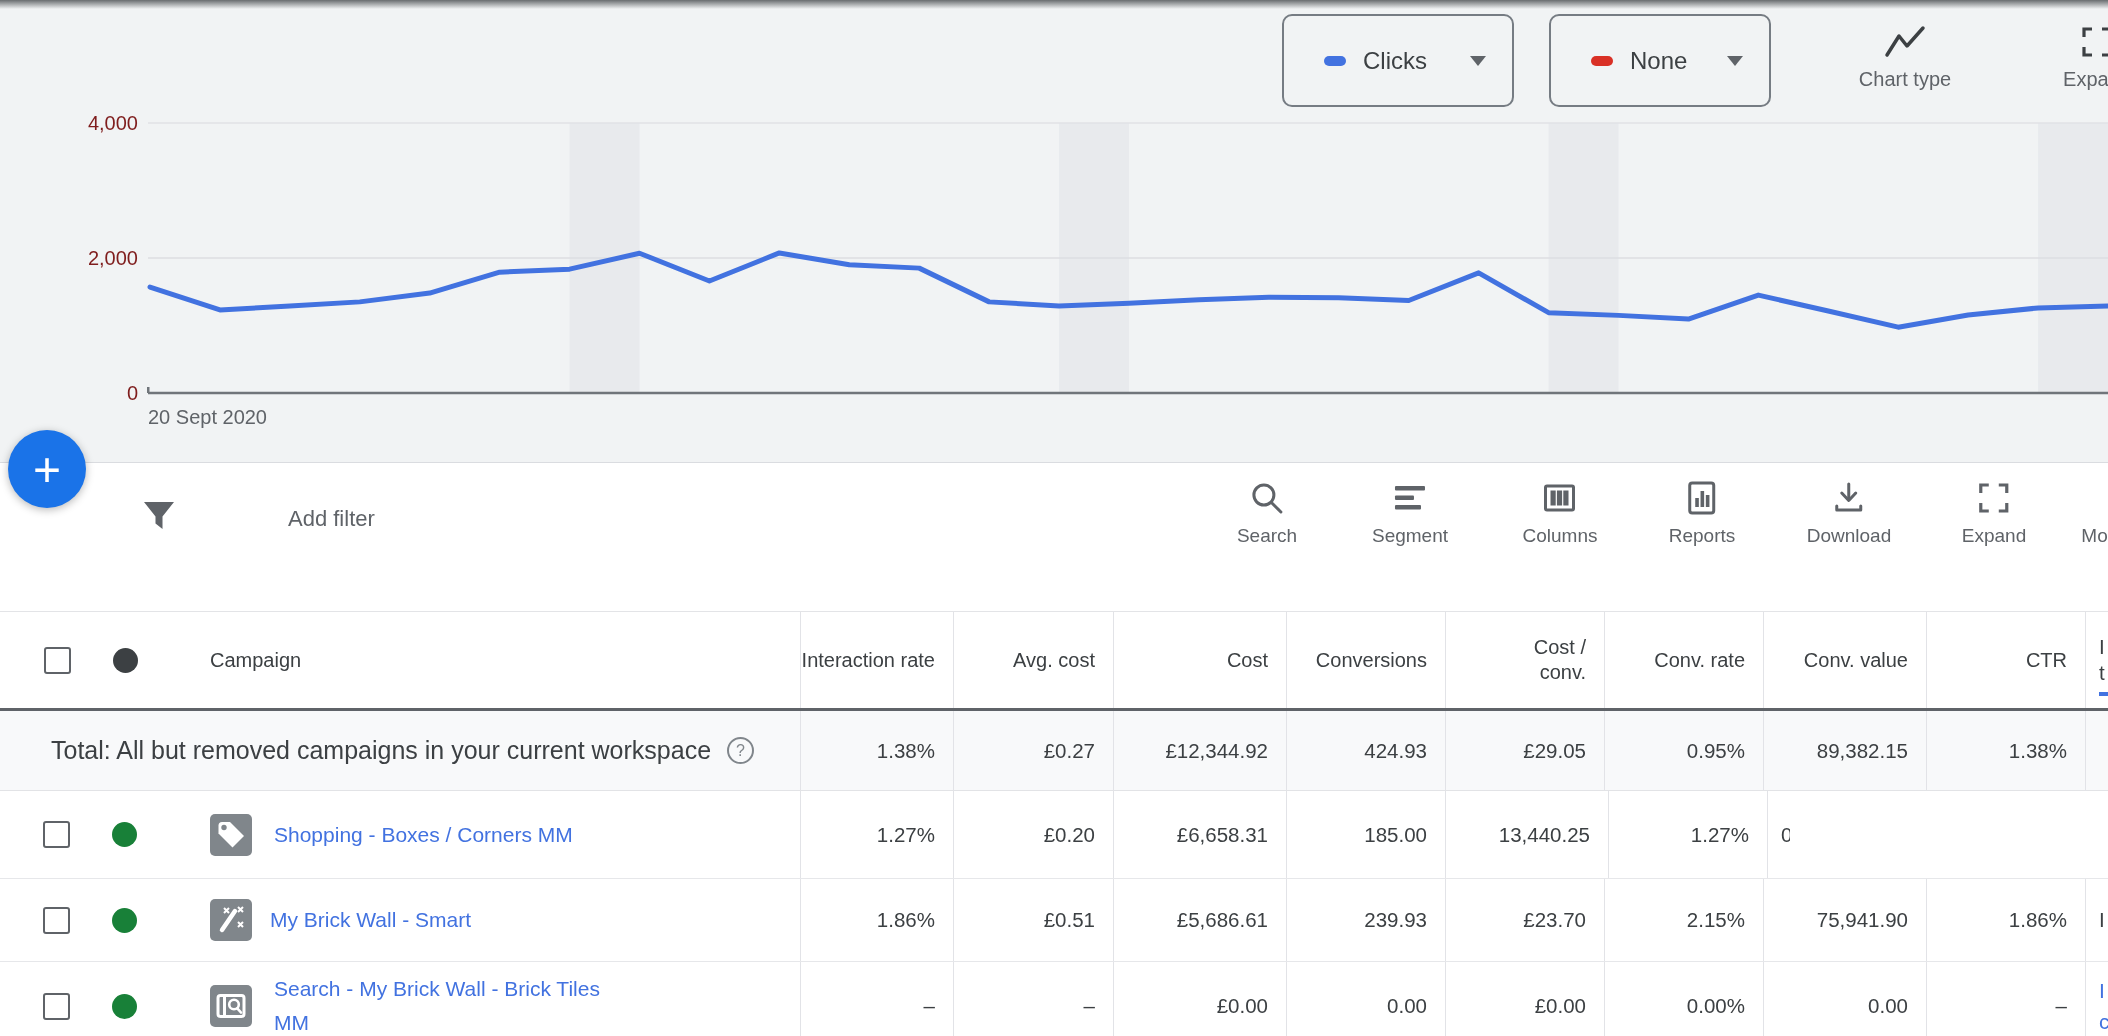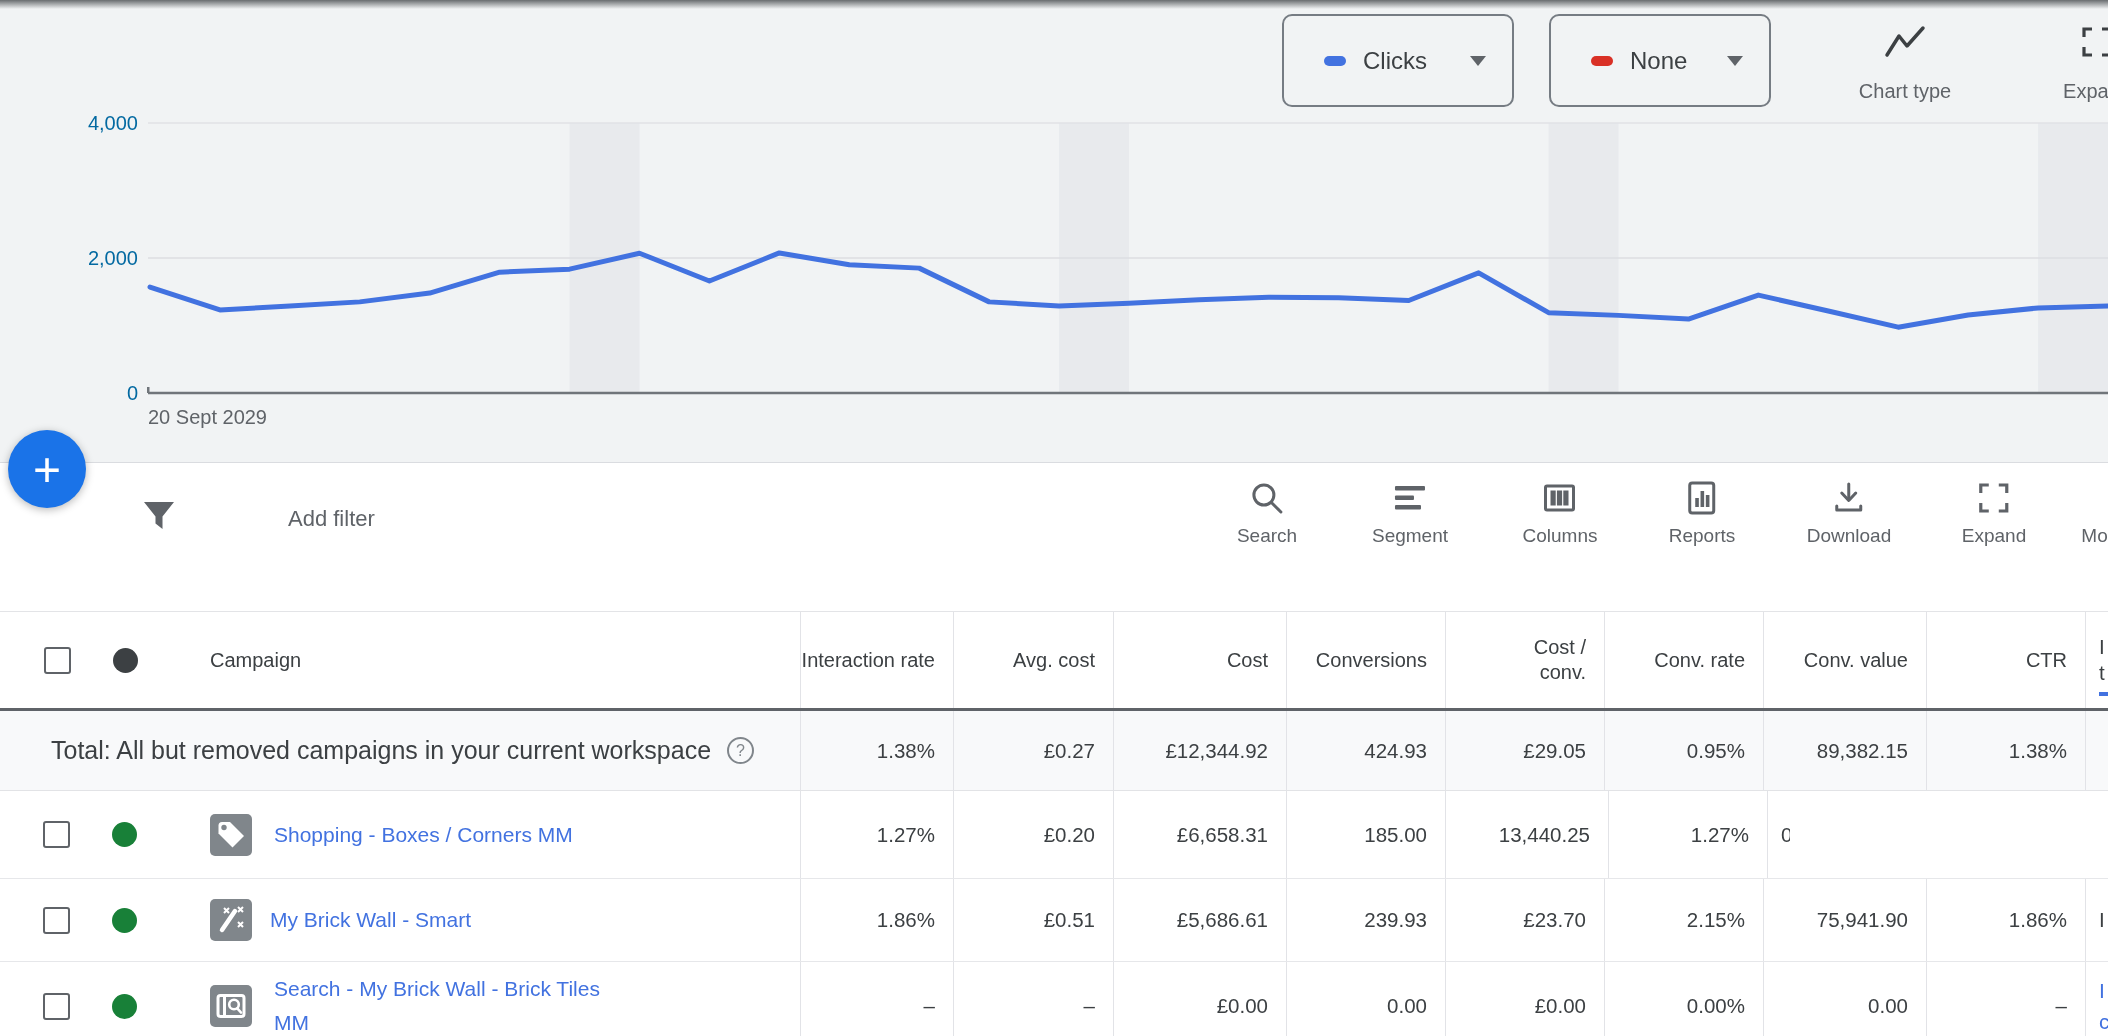--- a/index.html
+++ b/index.html
@@ -10,24 +10,24 @@
     background:linear-gradient(to bottom, rgba(60,64,67,.75), rgba(60,64,67,0));}
   
   .metric-box{position:absolute;top:14px;height:93px;border:2px solid #767c83;border-radius:10px;
     display:flex;align-items:center;padding-left:40px;box-sizing:border-box;cursor:pointer;}
   .metric-box .chip{width:22px;height:10px;border-radius:5px;flex:none;}
   .metric-box .mlabel{font-size:24px;color:#3c4043;margin-left:17px;}
   .caret{margin-left:auto;margin-right:26px;width:0;height:0;
     border-left:8px solid transparent;border-right:8px solid transparent;border-top:10px solid #5f6368;}
   .top-tool{position:absolute;top:22px;width:120px;text-align:center;cursor:pointer;}
   .top-tool .ticon{height:40px;display:flex;align-items:center;justify-content:center;}
-  .top-tool .tlabel{font-size:20px;color:#5f6368;margin-top:18px;white-space:nowrap;}
+  .top-tool .tlabel{font-size:20px;color:#5f6368;margin-top:6px;white-space:nowrap;}
   
   #chart-svg{position:absolute;top:0;left:0;pointer-events:none;}
-  .ylab{position:absolute;left:40px;width:98px;text-align:right;font-size:20px;color:#0369a1;line-height:24px;}
+  .ylab{position:absolute;left:40px;width:98px;text-align:right;font-size:20px;color:#7f1d1d;line-height:24px;}
   .xlab{position:absolute;left:148px;top:406px;font-size:20px;color:#5f6368;}
   
   .fab{position:absolute;left:8px;top:430px;width:78px;height:78px;border-radius:50%;
     background:#1a73e8;color:#fff;display:flex;align-items:center;justify-content:center;
     font-size:48px;font-weight:300;box-shadow:0 2px 8px rgba(0,0,0,.28);cursor:pointer;z-index:5;}
   
   .panel{position:absolute;top:462px;left:0;width:2108px;height:574px;background:#fff;border-top:1px solid #dadce0;}
   .funnel{position:absolute;left:140px;top:498px;}
   .add-filter{position:absolute;left:288px;top:506px;font-size:22px;color:#5f6368;cursor:pointer;}
   .tool{position:absolute;top:480px;transform:translateX(-50%);text-align:center;cursor:pointer;}
@@ -75,21 +75,21 @@
       <line x1="148" y1="123" x2="2108" y2="123" stroke="#e0e2e6" stroke-width="1.5"></line>
       <line x1="148" y1="258" x2="2108" y2="258" stroke="#dcdee2" stroke-width="1.5"></line>
       <line x1="148" y1="393" x2="2108" y2="393" stroke="#70757a" stroke-width="2.5"></line>
       <rect x="147" y="387" width="2.5" height="6" fill="#70757a"></rect>
       <polyline points="150,287.025 219.92857142857144,309.975 289.8571428571429,305.925 359.7857142857143,301.875 429.7142857142857,293.1 499.64285714285717,272.175 569.5714285714286,269.1375 639.5,253.27499999999998 709.4285714285714,280.95 779.3571428571429,252.9375 849.2857142857143,264.75 919.2142857142858,268.125 989.1428571428571,301.875 1059.0714285714284,305.925 1129,303.225 1198.9285714285716,299.85 1268.857142857143,297.15 1338.7857142857142,297.825 1408.7142857142858,300.525 1478.642857142857,272.85 1548.5714285714287,312.675 1618.5,315.375 1688.4285714285716,319.0875 1758.357142857143,295.125 1828.2857142857142,310.9875 1898.2142857142858,327.1875 1968.142857142857,315.0375 2038.0714285714287,307.95 2108,305.925" fill="none" stroke="#4272e0" stroke-width="5" stroke-linejoin="round" stroke-linecap="round"></polyline>
     </svg>
 
   <div class="ylab" style="top:111px">4,000</div>
   <div class="ylab" style="top:246px">2,000</div>
   <div class="ylab" style="top:381px">0</div>
-  <div class="xlab">20 Sept 2029</div>
+  <div class="xlab">20 Sept 2020</div>
 
   <div class="metric-box" style="left:1282px;width:232px;">
     <span class="chip" id="chip1" style="background: rgb(66, 114, 224);"></span>
     <span class="mlabel">Clicks</span>
     <span class="caret"></span>
   </div>
   <div class="metric-box" style="left:1549px;width:222px;">
     <span class="chip" id="chip2" style="background: rgb(217, 48, 37);"></span>
     <span class="mlabel">None</span>
     <span class="caret"></span>

